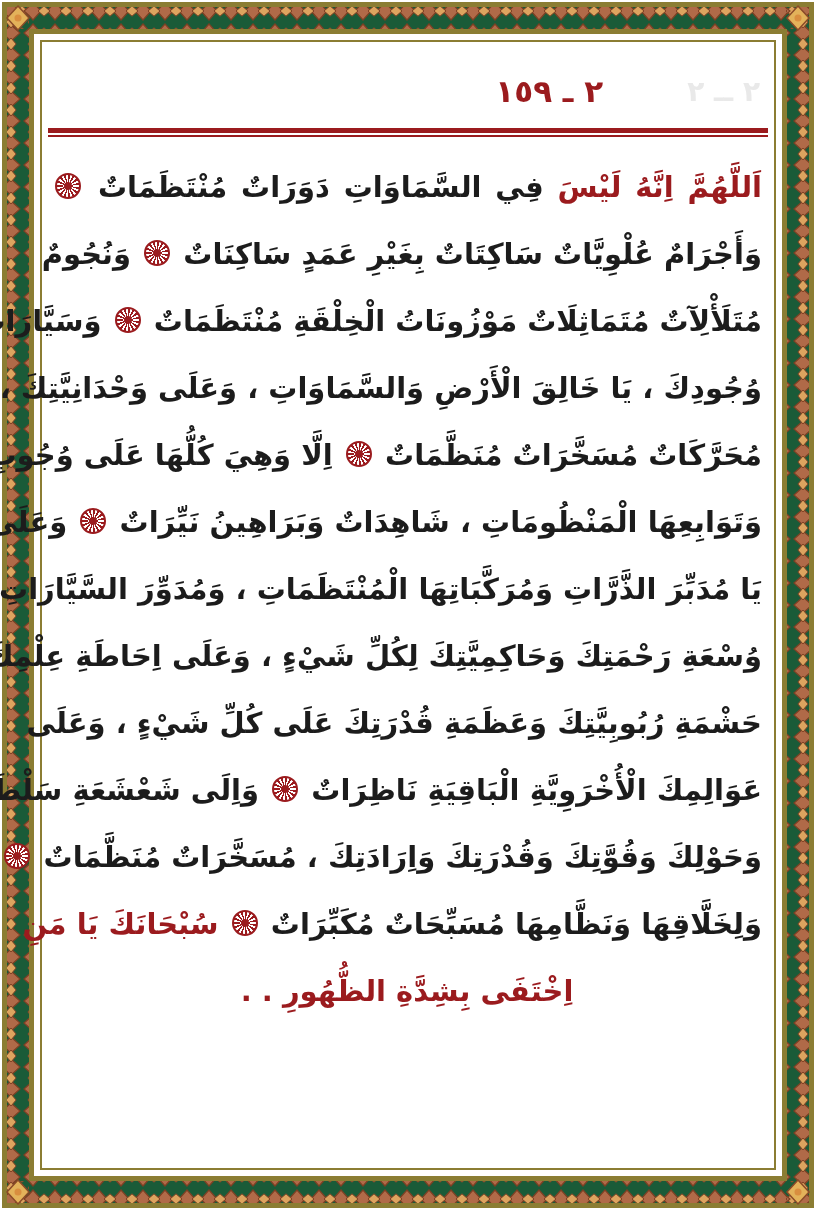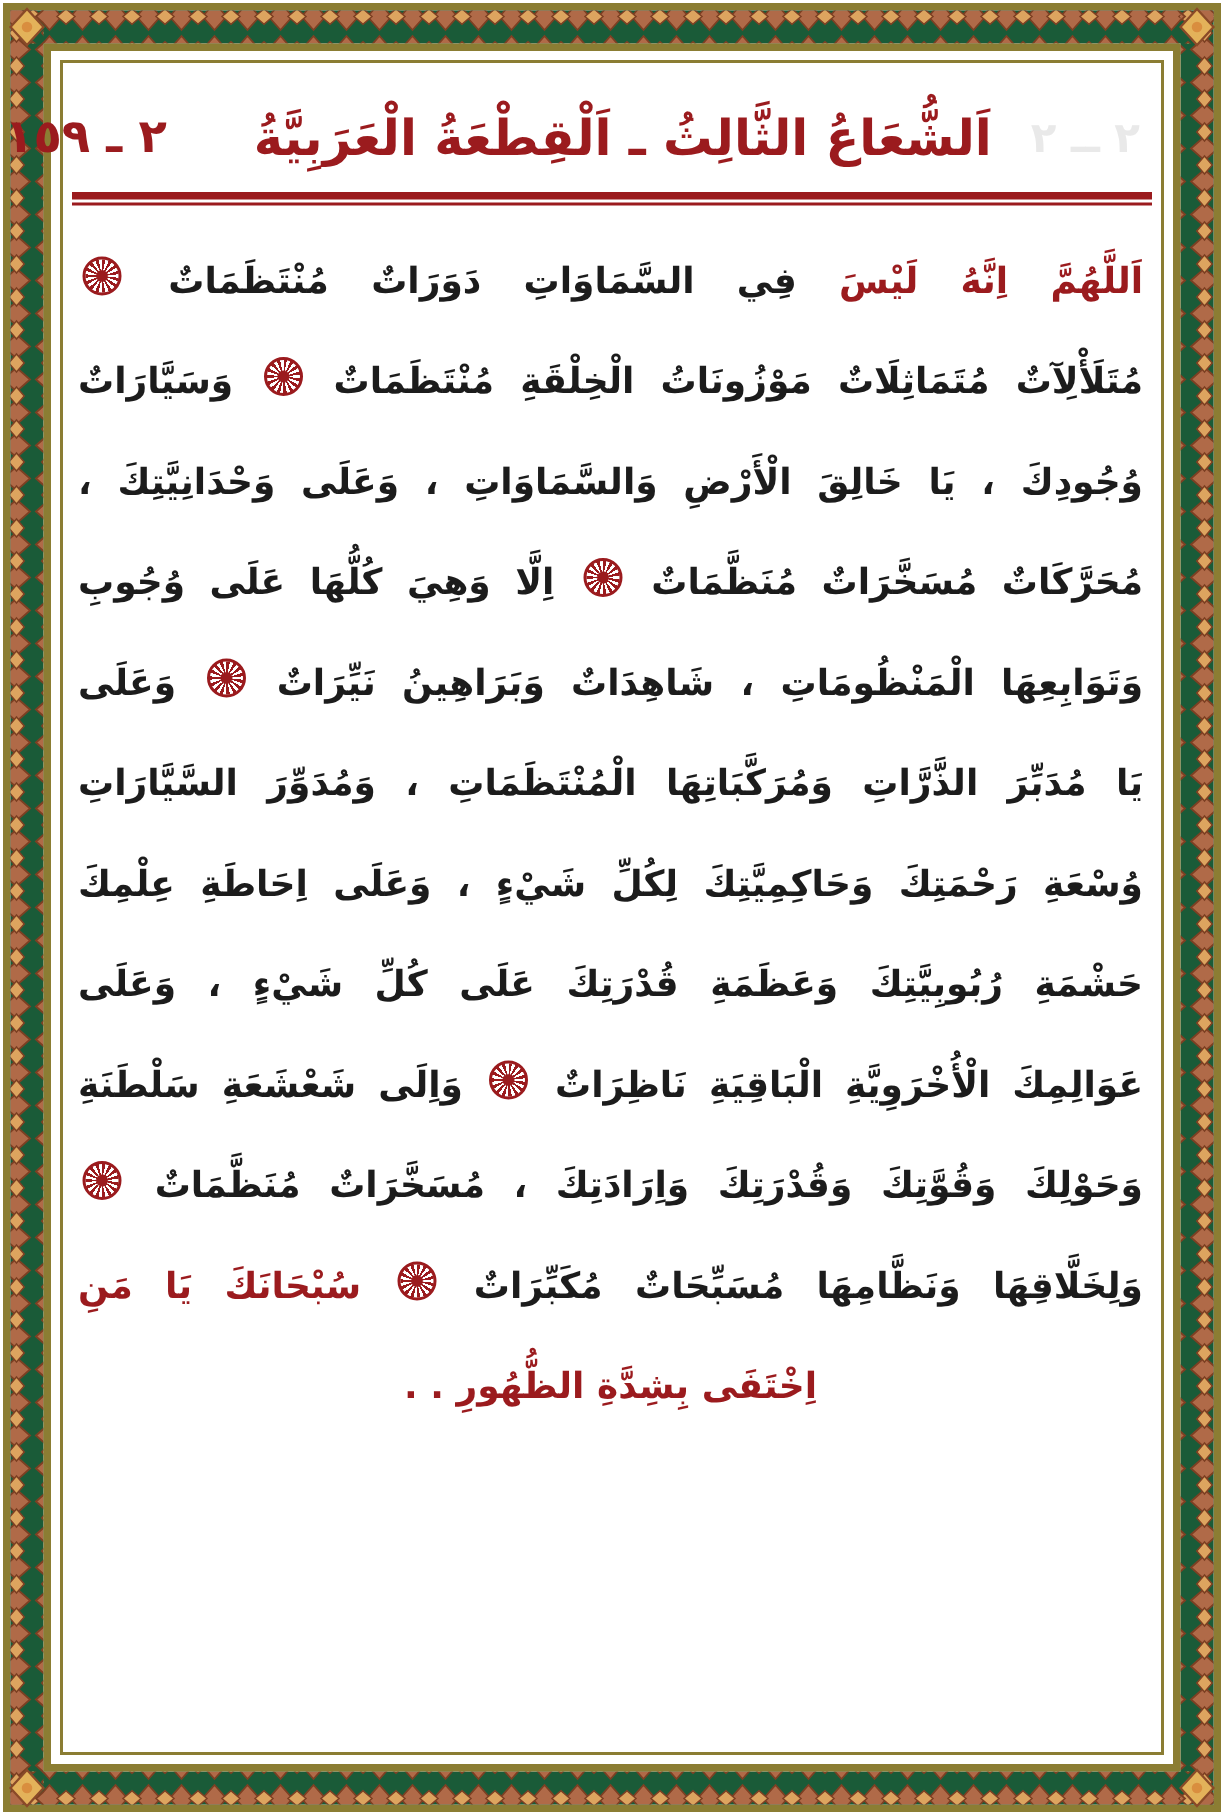--- a/index.html
+++ b/index.html
@@ -28,21 +28,21 @@
     margin-right:58px;
     padding-left:28px;
   }
   .rule{
     position:absolute;top:86px;left:6px;right:6px;height:2px;
     border-top:5px solid var(--accent,#9b1b1e);
     border-bottom:2px solid var(--accent,#9b1b1e);
   }
   .bodytext{
     position:absolute;top:112px;left:10px;right:12px;
-    color:#1c1c1c;font-size:24px;font-weight:bold;
+    color:#1c1c1c;font-size:29px;font-weight:bold;
   }
   .line{
     height:67px;line-height:67px;white-space:nowrap;
     text-align:justify;text-align-last:justify;
   }
   .line.center{text-align:center;text-align-last:center;}
   .run-red{color:var(--accent,#9b1b1e);}
   .rosette{
     display:inline-block;width:22px;height:22px;border-radius:50%;
     vertical-align:-2px;margin:0 3px;
@@ -91,28 +91,28 @@
     <circle cx="18" cy="1192" r="3.5" fill="#d98e3f"></circle>
     <path d="M798 1180 L809 1192 L798 1204 L787 1192 Z" fill="#e3b25a" stroke="#8a4a28" stroke-width="1.5"></path>
     <circle cx="798" cy="1192" r="3.5" fill="#d98e3f"></circle>
   </g>
 </svg>
 
 <div class="content">
 
   <div class="header">
     <span class="watermark">٢ ــ ٢</span>
-    <span class="title">اَلشُّعَاعُ الثَّالِثُ ـ اَلْقِطْعَةُ الْعَرَبِيَّةُ</span>
     <span class="pagenum">٢ ـ ١٥٩</span>
   </div>
 
   <div class="rule"></div>
 
   <div class="bodytext" id="bodytext">
       <div class="line"><span class="run-red">اَللَّهُمَّ اِنَّهُ لَيْسَ</span> <span>فِي السَّمَاوَاتِ دَوَرَاتٌ مُنْتَظَمَاتٌ</span> <span class="rosette"></span></div>
+      <div class="line"><span>وَأَجْرَامٌ عُلْوِيَّاتٌ سَاكِتَاتٌ بِغَيْرِ عَمَدٍ سَاكِنَاتٌ</span> <span class="rosette"></span> <span>وَنُجُومٌ</span></div>
       <div class="line"><span>مُتَلَأْلِآتٌ مُتَمَاثِلَاتٌ مَوْزُونَاتُ الْخِلْقَةِ مُنْتَظَمَاتٌ</span> <span class="rosette"></span> <span>وَسَيَّارَاتٌ</span></div>
       <div class="line"><span>وُجُودِكَ ، يَا خَالِقَ الْأَرْضِ وَالسَّمَاوَاتِ ، وَعَلَى وَحْدَانِيَّتِكَ ،</span></div>
       <div class="line"><span>مُحَرَّكَاتٌ مُسَخَّرَاتٌ مُنَظَّمَاتٌ</span> <span class="rosette"></span> <span>اِلَّا وَهِيَ كُلُّهَا عَلَى وُجُوبِ</span></div>
       <div class="line"><span>وَتَوَابِعِهَا الْمَنْظُومَاتِ ، شَاهِدَاتٌ وَبَرَاهِينُ نَيِّرَاتٌ</span> <span class="rosette"></span> <span>وَعَلَى</span></div>
       <div class="line"><span>يَا مُدَبِّرَ الذَّرَّاتِ وَمُرَكَّبَاتِهَا الْمُنْتَظَمَاتِ ، وَمُدَوِّرَ السَّيَّارَاتِ</span></div>
       <div class="line"><span>وُسْعَةِ رَحْمَتِكَ وَحَاكِمِيَّتِكَ لِكُلِّ شَيْءٍ ، وَعَلَى اِحَاطَةِ عِلْمِكَ</span></div>
       <div class="line"><span>حَشْمَةِ رُبُوبِيَّتِكَ وَعَظَمَةِ قُدْرَتِكَ عَلَى كُلِّ شَيْءٍ ، وَعَلَى</span></div>
       <div class="line"><span>عَوَالِمِكَ الْأُخْرَوِيَّةِ الْبَاقِيَةِ نَاظِرَاتٌ</span> <span class="rosette"></span> <span>وَاِلَى شَعْشَعَةِ سَلْطَنَةِ</span></div>
       <div class="line"><span>وَحَوْلِكَ وَقُوَّتِكَ وَقُدْرَتِكَ وَاِرَادَتِكَ ، مُسَخَّرَاتٌ مُنَظَّمَاتٌ</span> <span class="rosette"></span></div>
       <div class="line"><span>وَلِخَلَّاقِهَا وَنَظَّامِهَا مُسَبِّحَاتٌ مُكَبِّرَاتٌ</span> <span class="rosette"></span> <span class="run-red">سُبْحَانَكَ يَا مَنِ</span></div>

